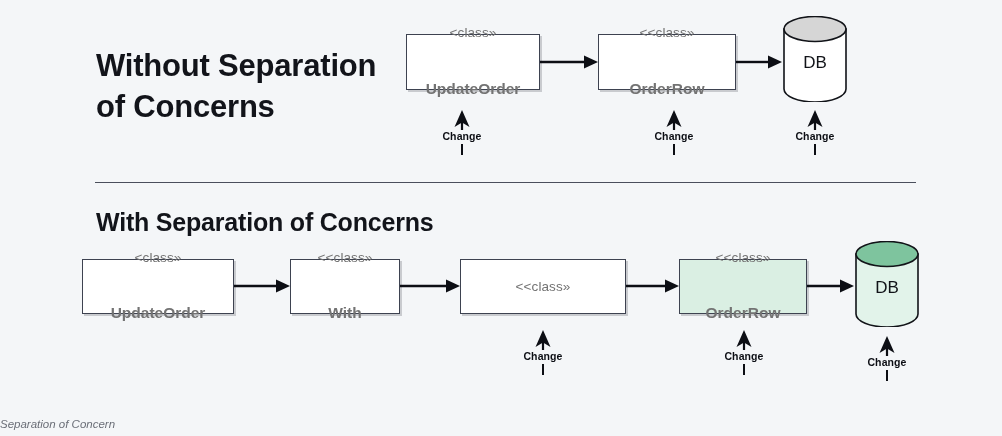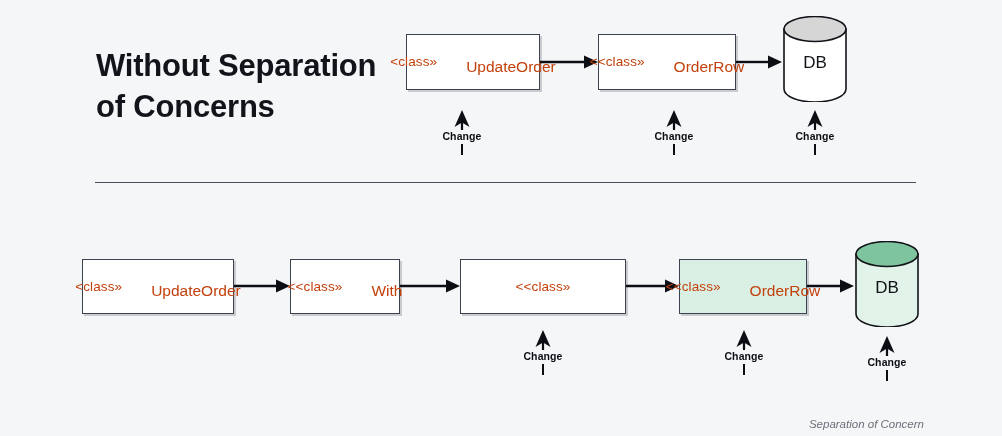--- a/index.html
+++ b/index.html
@@ -53,38 +53,38 @@
   }
 
   
   .class-box {
     position: absolute;
     box-sizing: border-box;
     background: #ffffff;
     border: 1.5px solid #3d4250;
     box-shadow: 2px 2px 0 rgba(120,124,133,0.35);
     display: flex;
-    flex-direction: row;
+    flex-direction: column;
     align-items: center;
     justify-content: center;
-    color: #c2410c;
+    color: #737373;
     gap: 29px;
   }
   .class-box.green {
     background: #daefe3;
   }
   .class-stereo {
     font-size: 13.5px;
     font-weight: normal;
     line-height: 1.15;
     letter-spacing: 0.1px;
   }
   .class-name {
     font-size: 15.5px;
-    font-weight: normal;
+    font-weight: bold;
     line-height: 1.2;
     margin-top: 10px;
   }
 
   
   .db {
     position: absolute;
     width: 66px;
     height: 86px;
   }
@@ -134,26 +134,25 @@
     height: 11px;
     border-left: 2px solid #0c0e14;
   }
 
   
   .caption {
     position: absolute;
     left: 0;
     top: 418px;
     width: 903px;
-    text-align: right;
+    text-align: left;
     font-size: 11.5px;
     font-style: italic;
     color: #6b6f78;
     font-family: "Liberation Sans", sans-serif;
-    margin-left: 21px;
   }
 </style>
 </head>
 <body>
 
 <div id="canvas">
 
   <div class="section-title" id="title-without">Without Separation
 of Concerns</div>
 
@@ -217,20 +216,21 @@
         <line x1="9" y1="20" x2="9" y2="8" stroke="#0c0e14" stroke-width="2.2"></line>
         <polygon points="9,0 16.5,17 9,12.5 1.5,17" fill="#0c0e14"></polygon>
       </svg>
     </span>
     <span class="change-label">Change</span>
     <span class="stub"></span>
   </div>
 
   <div class="divider"></div>
 
+  <div class="section-title" id="title-with">With Separation of Concerns</div>
 
   <div class="class-box" style="left:82px; top:259px; width:152px; height:55px;">
     <span class="class-stereo">&lt;class»</span>
     <span class="class-name">UpdateOrder</span>
   </div>
 
   <div class="flow-arrow" style="left:234px; top:279px; width:56px;">
     <svg width="56" height="14" viewBox="0 0 56 14">
       <line x1="0" y1="7" x2="42" y2="7" stroke="#0c0e14" stroke-width="2.4"></line>
       <polygon points="42,0.5 56,7 42,13.5" fill="#0c0e14"></polygon>

